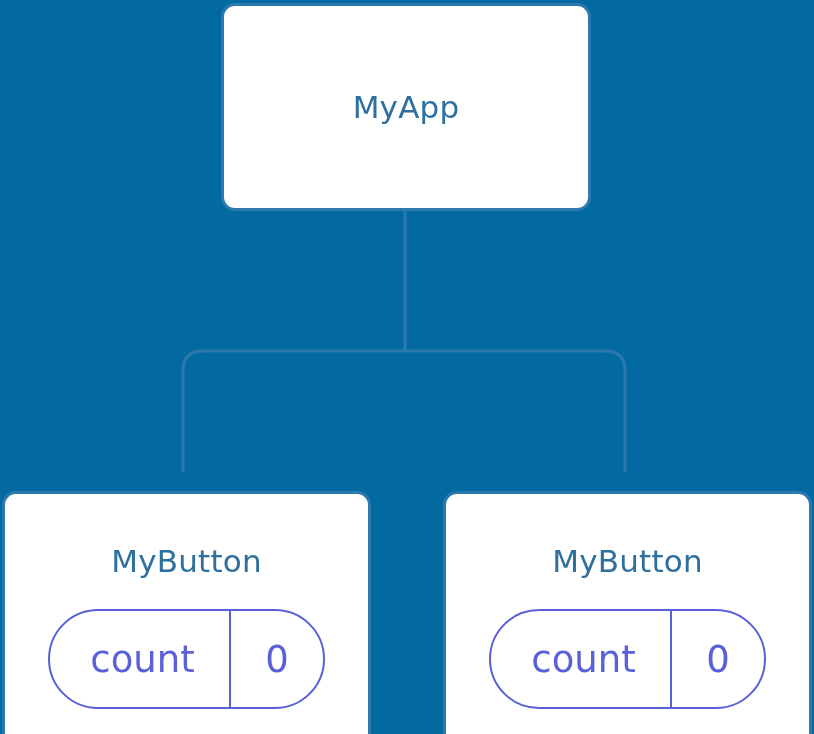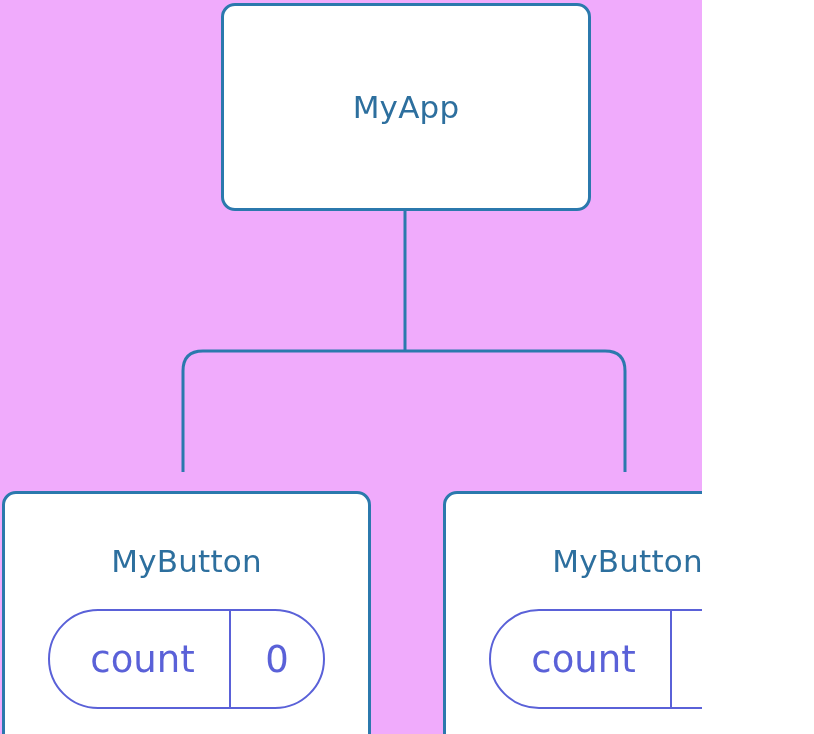--- a/index.html
+++ b/index.html
@@ -8,23 +8,23 @@
     padding: 0;
   }
   body {
     width: 814px;
     height: 734px;
     overflow: hidden;
     font-family: "DejaVu Sans", sans-serif;
   }
   #canvas {
     position: relative;
-    width: 702px;
+    width: 814px;
     height: 734px;
-    background: #f0abfc;
+    background: #0369a1;
     overflow: hidden;
   }
 
   
   #connectors {
     position: absolute;
     left: 0;
     top: 0;
     width: 814px;
     height: 734px;

